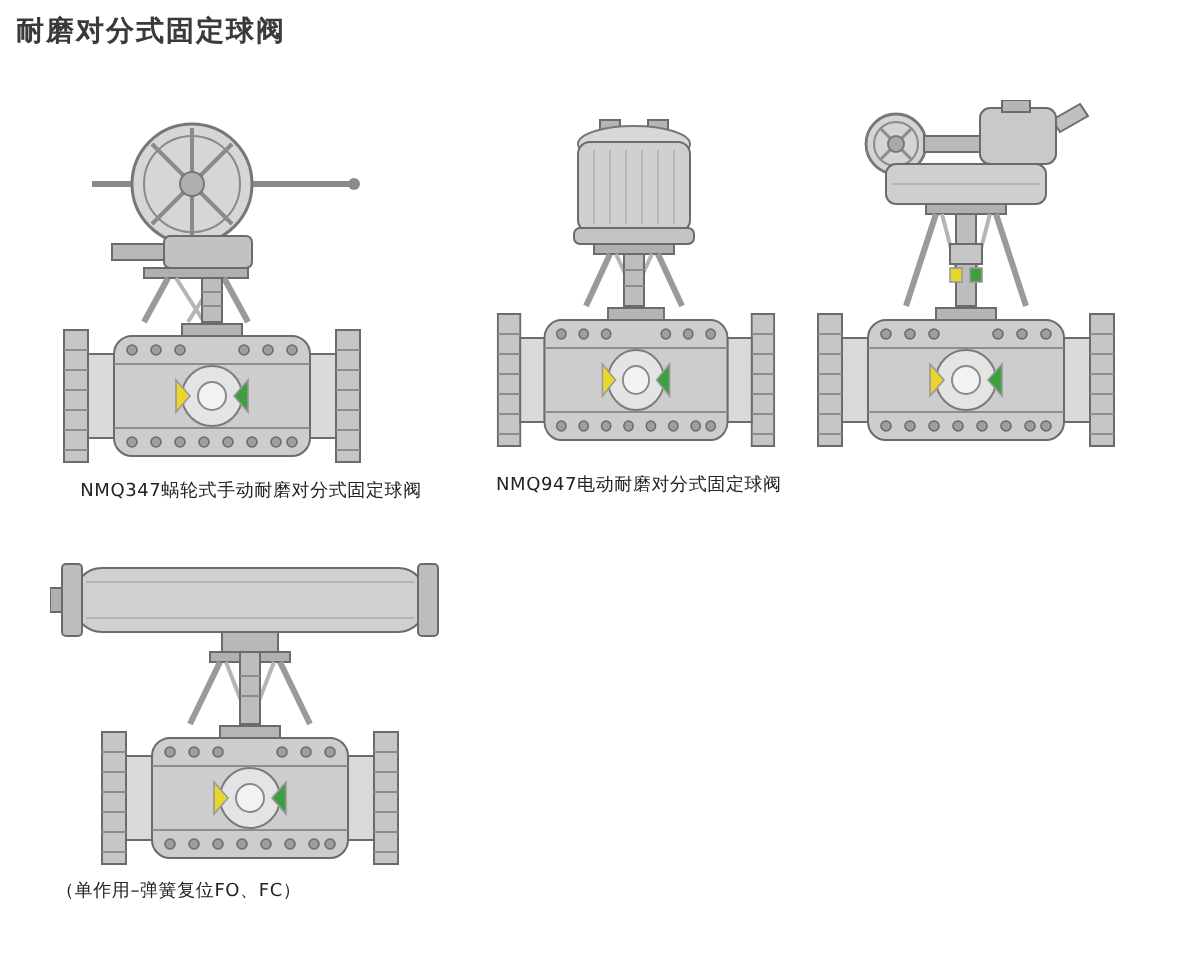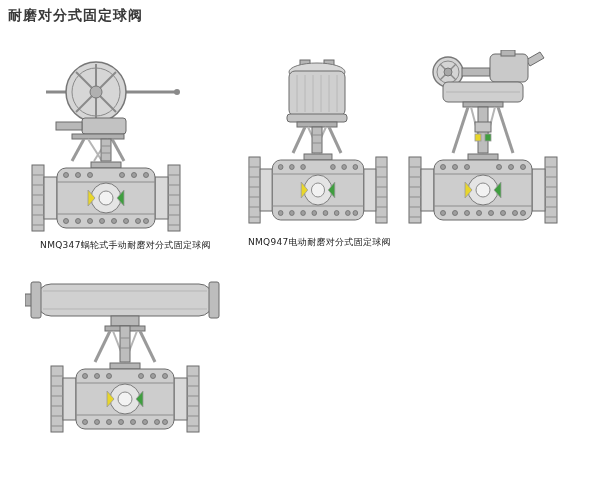--- a/index.html
+++ b/index.html
@@ -188,16 +188,17 @@
         <path d="M115,55 L130,86" stroke="#9a9a9a" stroke-width="3" fill="none"></path>
         <path d="M88,55 L100,86" stroke="#b5b5b5" stroke-width="2" fill="none"></path>
         <path d="M112,55 L100,86" stroke="#b5b5b5" stroke-width="2" fill="none"></path>
         <rect x="95" y="50" width="10" height="36" fill="#bdbdbd" stroke="#6b6b6b"></rect>
         <line x1="95" y1="62" x2="105" y2="62" stroke="#8d8d8d"></line>
         <line x1="95" y1="72" x2="105" y2="72" stroke="#8d8d8d"></line>
       </g>
       <use href="#valve-body" x="25" y="86"></use>
     </svg>
     <figcaption class="caption">
+      <span class="line2">（单作用–弹簧复位FO、FC）</span>
     </figcaption>
   </figure>
 
 </div>
 
 </body></html>

